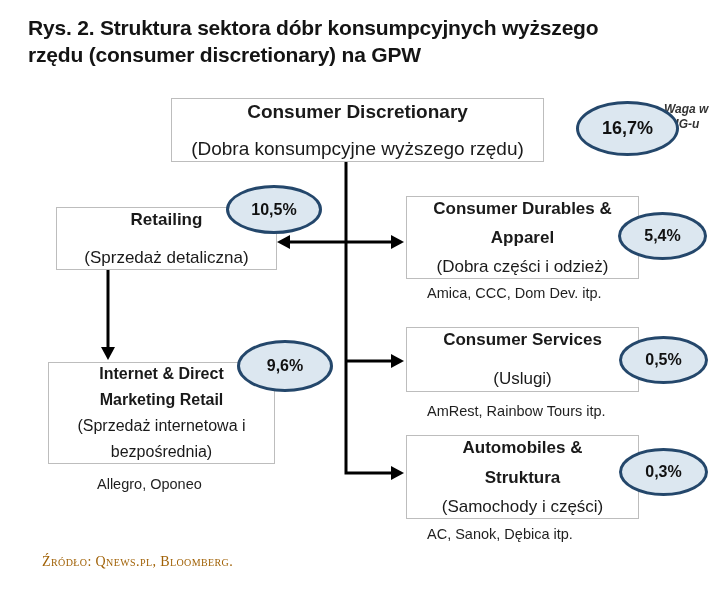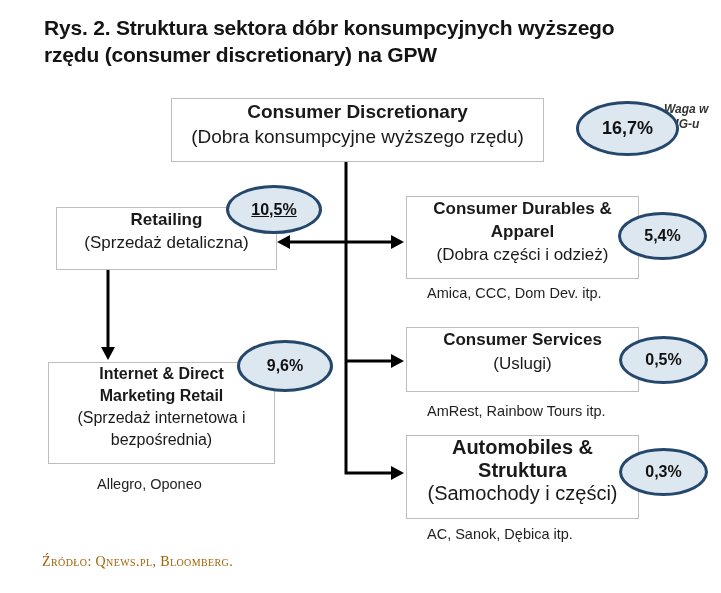--- a/index.html
+++ b/index.html
@@ -1,37 +1,37 @@
 <!DOCTYPE html>
 <html><head>
 <meta charset="utf-8">
 <style>
   html,body{margin:0;padding:0;background:#fff;}
   .page{position:relative;width:721px;height:593px;background:#ffffff;overflow:hidden;
         font-family:"Liberation Sans",sans-serif;color:#1a1a1a;}
   .title{position:absolute;left:28px;top:14px;font-weight:bold;font-size:21px;
-         line-height:27px;color:#141414;letter-spacing:-0.2px;margin-left:16px;}
+         line-height:27px;color:#141414;letter-spacing:-0.2px;}
   .title div{white-space:nowrap;}
   svg.connectors{position:absolute;left:0;top:0;z-index:1;}
   .node{position:absolute;background:#ffffff;border:1px solid #bdbdbd;z-index:2;
-        display:flex;flex-direction:column;justify-content:flex-start;align-items:center;
+        display:flex;flex-direction:column;justify-content:space-between;align-items:center;
         text-align:center;}
   .node div{white-space:nowrap;}
   .node .name{font-weight:bold;}
   .node-root{left:171px;top:98px;width:371px;height:62px;font-size:19px;line-height:25px;}
   .node-retailing{left:56px;top:207px;width:219px;height:61px;font-size:17px;line-height:23px;}
   .node-internet{left:48px;top:362px;width:225px;height:100px;font-size:16px;line-height:22px;}
   .node-durables{left:406px;top:196px;width:231px;height:81px;font-size:17px;line-height:23px;}
   .node-services{left:406px;top:327px;width:231px;height:63px;font-size:17px;line-height:24px;}
-  .node-automobiles{left:406px;top:435px;width:231px;height:82px;font-size:20px;line-height:23px;}
+  .node-automobiles{left:406px;top:435px;width:231px;height:82px;font-size:17px;line-height:23px;}
   .weight{position:absolute;z-index:3;background:#dce7f0;border:3px solid #24476b;
           border-radius:50%;display:flex;align-items:center;justify-content:center;
           font-weight:bold;font-size:16px;color:#111;box-sizing:border-box;}
   .weight-root{left:576px;top:101px;width:103px;height:55px;font-size:18px;}
-  .weight-retailing{left:226px;top:185px;width:96px;height:49px;text-decoration:underline;}
+  .weight-retailing{left:226px;top:185px;width:96px;height:49px;}
   .weight-internet{left:237px;top:340px;width:96px;height:52px;}
   .weight-durables{left:618px;top:212px;width:89px;height:48px;}
   .weight-services{left:619px;top:336px;width:89px;height:48px;}
   .weight-automobiles{left:619px;top:448px;width:89px;height:48px;}
   .waga-note{position:absolute;left:664px;top:102px;z-index:2;font-style:italic;
              font-weight:bold;font-size:12px;line-height:15px;color:#333;}
   .companies{position:absolute;z-index:2;font-size:14.5px;line-height:19px;color:#1f1f1f;}
   .companies div{white-space:nowrap;}
   .companies-retailing{left:125px;top:281px;}
   .companies-internet{left:97px;top:475px;}

